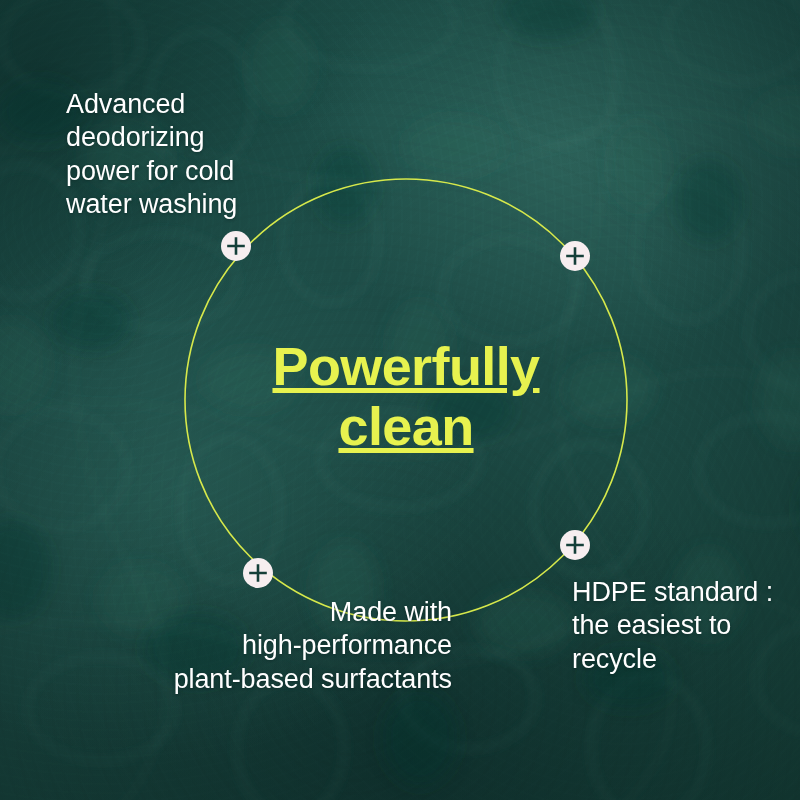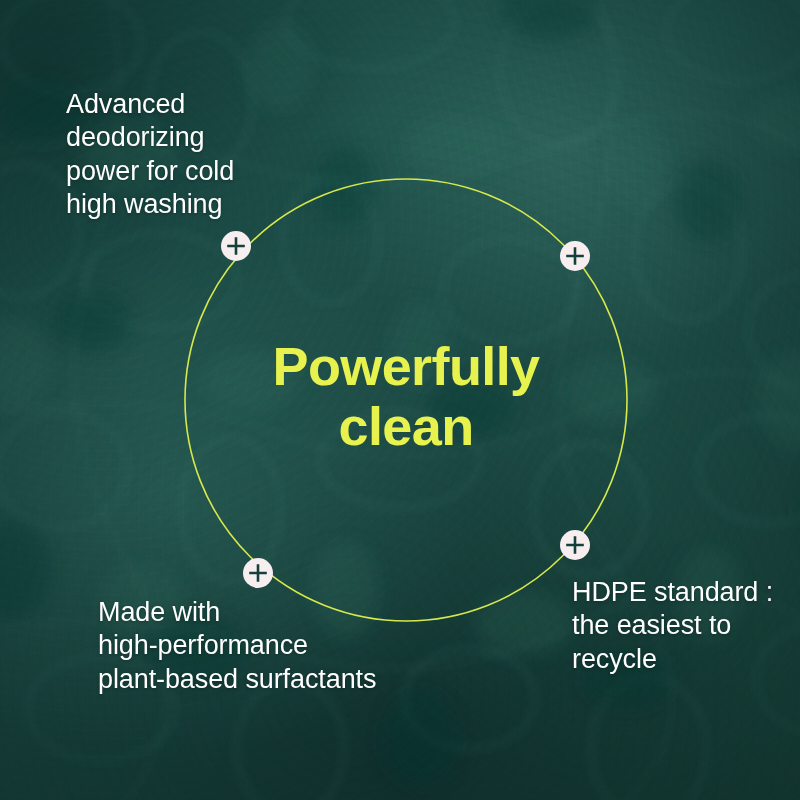--- a/index.html
+++ b/index.html
@@ -65,37 +65,38 @@
     left: 236px;
     top: 336px;
     width: 340px;
     text-align: center;
     color: #e7f24f;
     font-size: 54px;
     line-height: 1.12;
     font-weight: 700;
     letter-spacing: -0.6px;
     white-space: pre-line;
+    text-decoration: underline;
   }
 
   
   .callout {
     position: absolute;
     color: #ffffff;
     font-size: 27px;
     line-height: 1.24;
     font-weight: 400;
     letter-spacing: -0.1px;
     white-space: pre-line;
     text-shadow: 0 1px 3px rgba(8,30,28,0.45);
   }
   .callout-tl { left: 66px;  top: 88px;  width: 260px; }
   .callout-tr { left: 572px; top: 110px; width: 228px; }
   .callout-br { left: 572px; top: 576px; width: 226px; }
-  .callout-bl { left: 98px;  top: 596px; width: 340px; }
+  .callout-bl { left: 112px;  top: 596px; width: 340px; text-align: right; }
 </style>
 </head>
 <body>
 
 <div id="stage">
 
   <div class="bg-base"></div>
 
   <div class="bg-blobs">
     <svg viewBox="0 0 900 900" preserveAspectRatio="none" aria-hidden="true">
@@ -194,21 +195,21 @@
       </g>
     </svg>
   </div>
 
   <div class="center-title">Powerfully
 clean</div>
 
   <div class="callout callout-tl">Advanced
 deodorizing
 power for cold
-high washing</div>
+water washing</div>
 
 
   <div class="callout callout-br">HDPE standard :
 the easiest to
 recycle</div>
 
   <div class="callout callout-bl">Made with
 high-performance
 plant-based surfactants</div>
 

